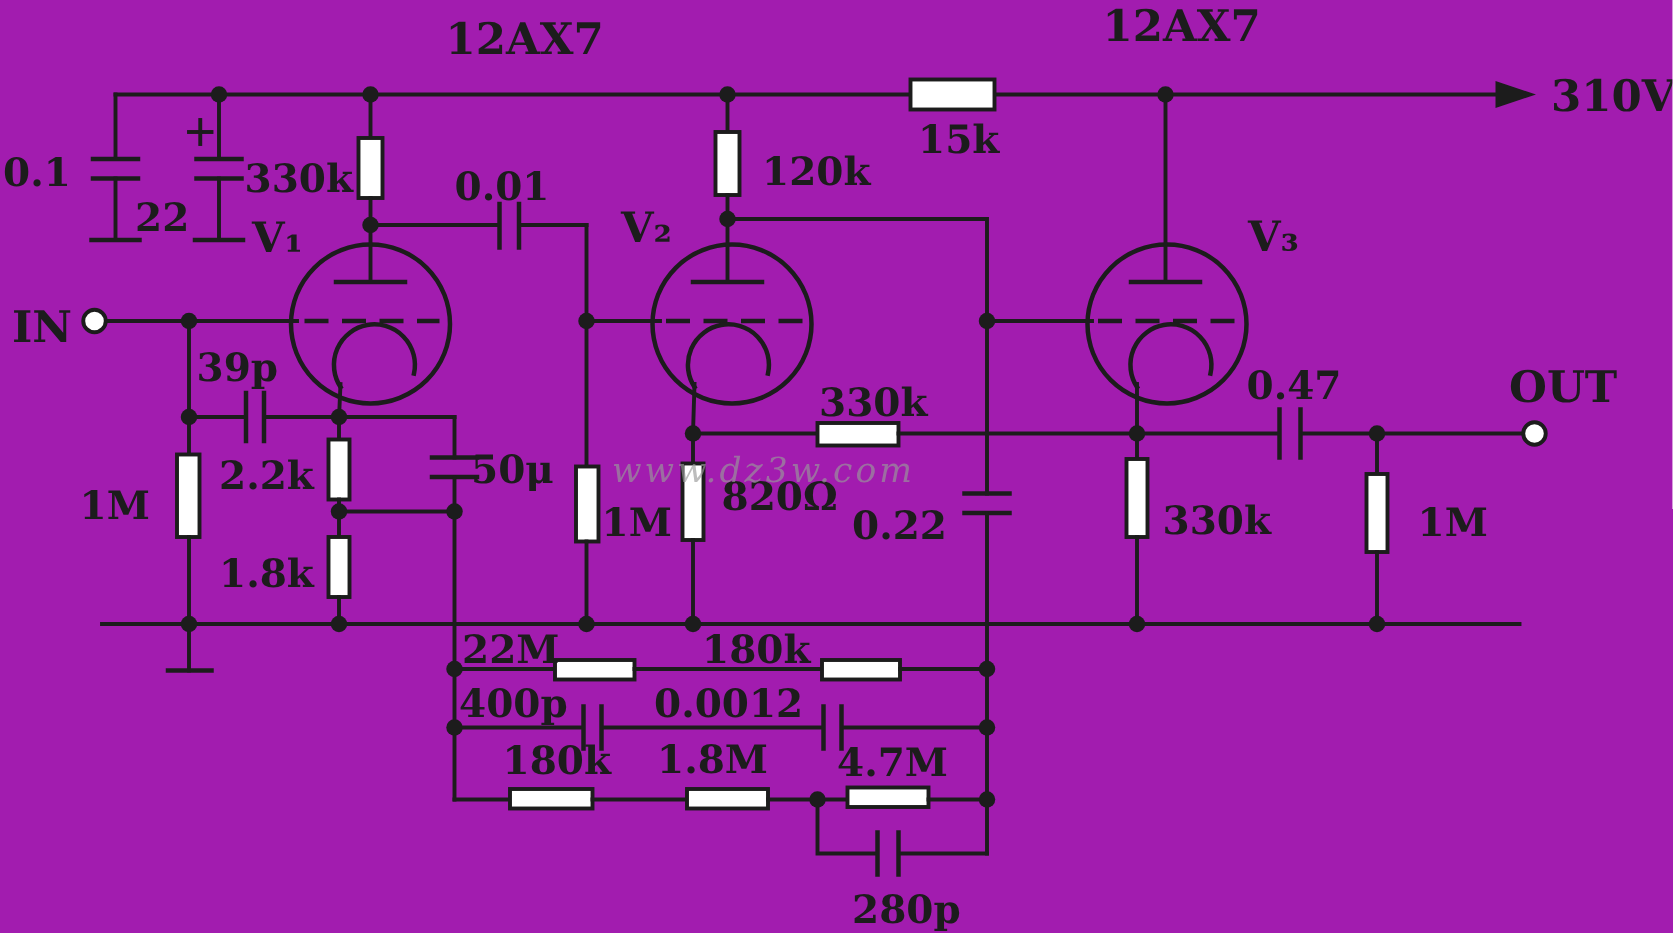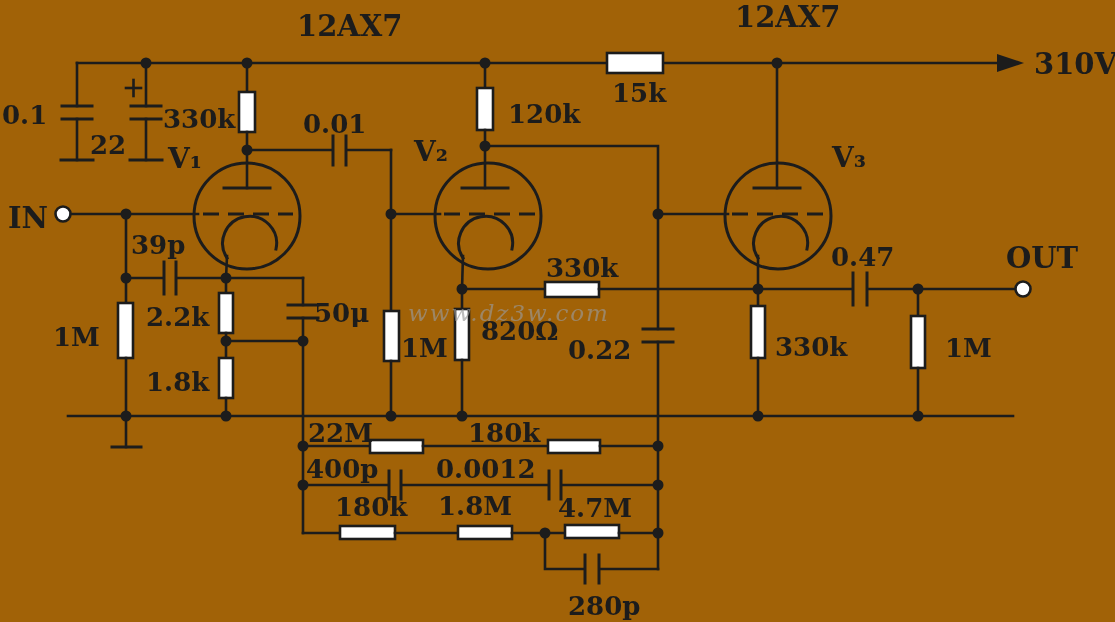--- a/index.html
+++ b/index.html
@@ -1,16 +1,16 @@
 <!DOCTYPE html>
 <html><head>
 <meta charset="utf-8">
 <style>
   html,body{margin:0;padding:0;background:#ffffff;}
-  .page{width:1115px;height:622px;position:relative;background:#a16207;overflow:hidden;}
+  .page{width:1115px;height:622px;position:relative;background:#a21caf;overflow:hidden;}
   svg{display:block;}
   .wire{stroke:#1c1c1c;stroke-width:2.6;fill:none;stroke-linecap:square;}
   .thick{stroke:#1c1c1c;stroke-width:3;fill:none;stroke-linecap:square;}
   .comp{stroke:#1c1c1c;stroke-width:2.6;fill:#ffffff;}
   .tube{stroke:#1c1c1c;stroke-width:3;fill:none;}
   .dash{stroke:#1c1c1c;stroke-width:3;fill:none;stroke-dasharray:16 9;}
   .dot{fill:#1c1c1c;stroke:none;}
   .arrow{fill:#1c1c1c;stroke:none;}
   .term{stroke:#1c1c1c;stroke-width:2.6;fill:#ffffff;}
   text{font-family:"DejaVu Serif","Liberation Serif",serif;font-weight:600;fill:#1c1c1c;}

